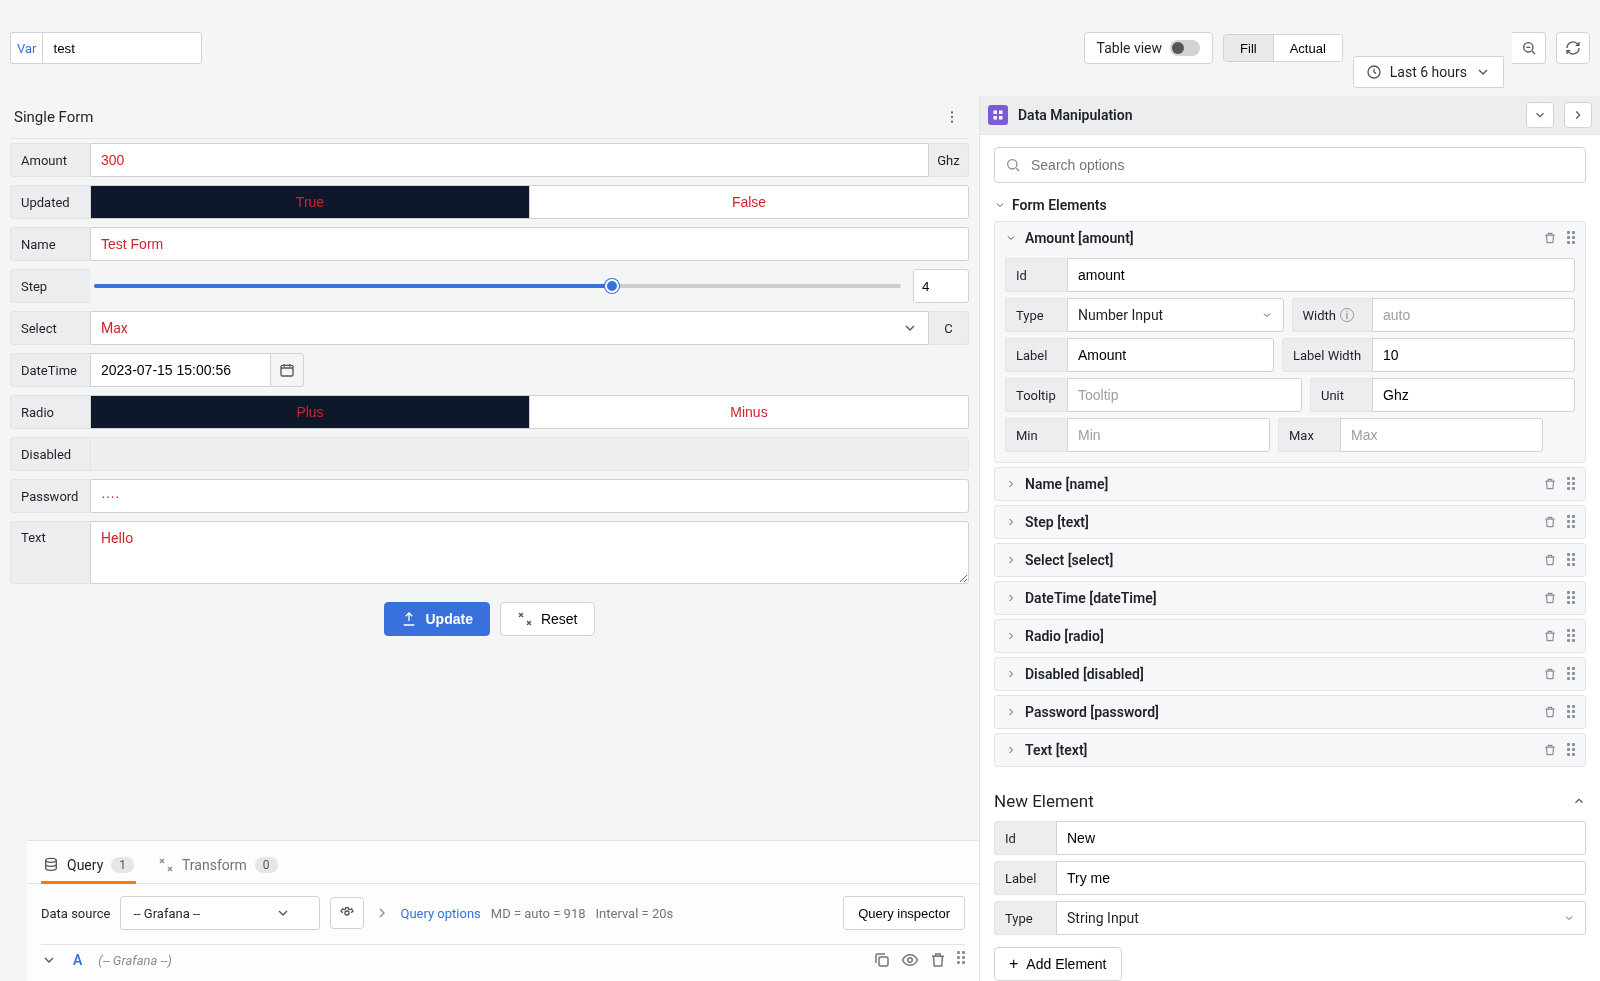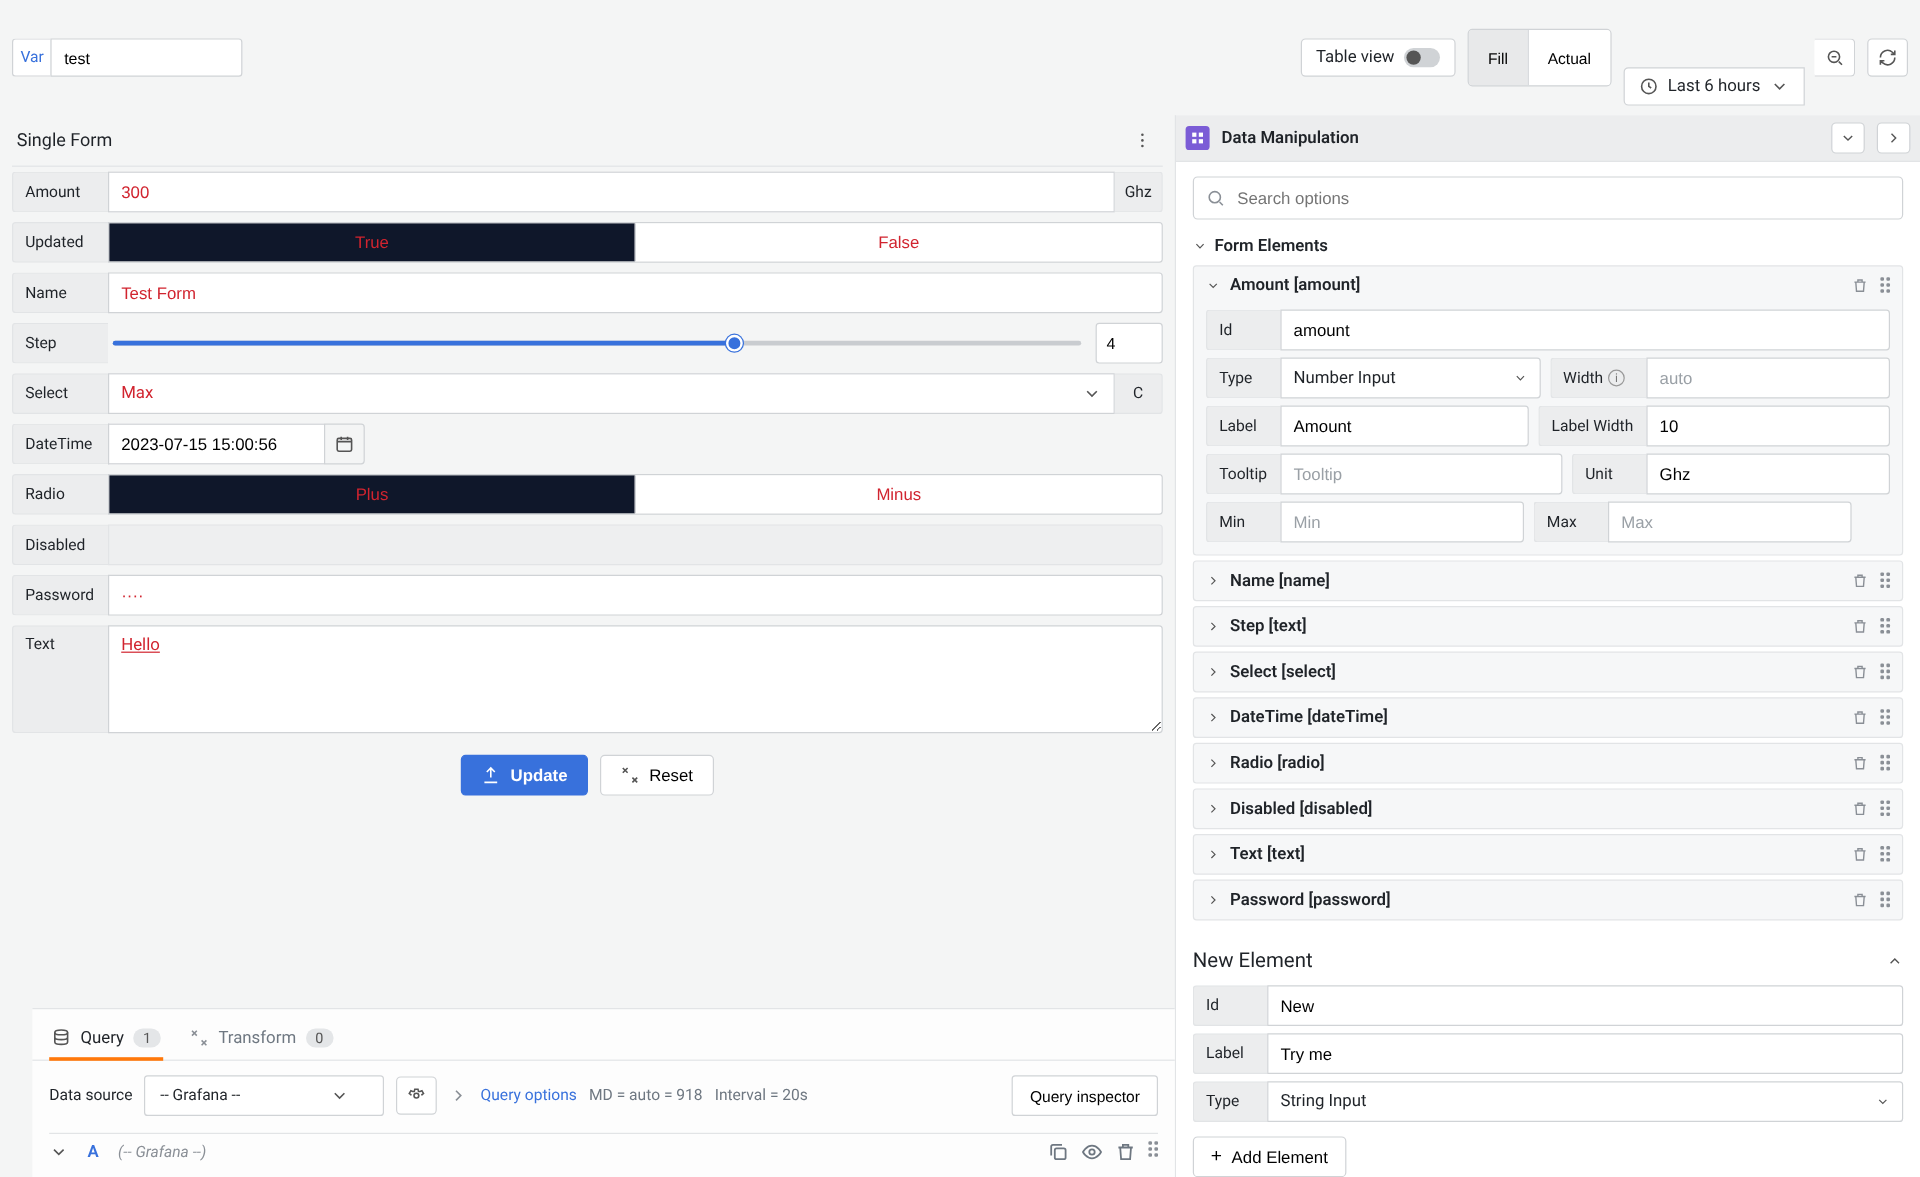--- a/index.html
+++ b/index.html
@@ -19,21 +19,21 @@
   body{margin:0;font-family:-apple-system,BlinkMacSystemFont,"Segoe UI",Roboto,Helvetica,Arial,sans-serif;font-size:14px;color:var(--text);background:var(--bg);}
   svg{display:block;}
   
   .topbar{display:flex;align-items:center;gap:10px;padding:8px 10px;background:var(--bg);}
   .var-lbl{color:var(--blue);font-size:13px;padding:0 6px;display:flex;align-items:center;height:32px;border:1px solid var(--border);border-right:none;background:#fff;border-radius:3px 0 0 3px;}
   .var-input{height:32px;border:1px solid var(--border);border-radius:0 3px 3px 0;padding:0 10px;width:160px;background:#fff;}
   .topbar .spacer{flex:1;}
   .pill{display:flex;align-items:center;gap:8px;height:32px;padding:0 12px;background:#fff;border:1px solid var(--border);border-radius:4px;}
   .toggle{width:30px;height:16px;border-radius:8px;background:#d0d3d6;position:relative;}
   .toggle::after{content:"";position:absolute;width:12px;height:12px;border-radius:50%;background:#555;top:2px;left:2px;}
-  .seg{display:flex;border:1px solid var(--border);border-radius:4px;overflow:hidden;height:48px;}
+  .seg{display:flex;border:1px solid var(--border);border-radius:4px;overflow:hidden;height:28px;}
   .seg>button{border:none;background:#fff;padding:0 16px;font-size:13px;cursor:pointer;}
   .seg>button.active{background:#e8e9ea;}
   .seg>button+button{border-left:1px solid var(--border);}
   .iconbtn{width:34px;height:32px;display:flex;align-items:center;justify-content:center;border:1px solid var(--border);border-radius:4px;background:#fff;cursor:pointer;}
   .timerange{display:flex;align-items:center;gap:8px;}
   .timerange .iconbtn{border-radius:0 4px 4px 0;border-left:none;}
   .timerange .time-main{border-radius:4px 0 0 4px;margin-top:48px;}
   .icon{width:16px;height:16px;}
   
   .layout{display:flex;height:calc(100vh - 48px);}
@@ -59,21 +59,21 @@
   .slider{flex:1;height:34px;display:flex;align-items:center;position:relative;padding:0 4px;}
   .slider .track{position:absolute;height:4px;border-radius:2px;background:#c9ccd0;left:4px;right:4px;}
   .slider .fill{position:absolute;height:4px;border-radius:2px;background:var(--blue);left:4px;width:64%;}
   .slider .thumb{position:absolute;width:14px;height:14px;border-radius:50%;background:var(--blue);left:64%;transform:translateX(-50%);border:2px solid #fff;box-shadow:0 0 0 1px var(--blue);}
   .slider-num{width:56px;height:34px;border:1px solid var(--border);border-radius:3px;text-align:left;padding:0 8px;background:#fff;}
   .select{flex:1;height:34px;border:1px solid var(--border);border-radius:0;padding:0 10px;font-size:14px;color:var(--red);background:#fff;display:flex;align-items:center;justify-content:space-between;}
   .dt{display:flex;align-items:center;}
   .dt input{height:34px;border:1px solid var(--border);border-right:none;border-radius:0;padding:0 10px;font-size:14px;width:180px;}
   .dt .cal{width:34px;height:34px;border:1px solid var(--border);display:flex;align-items:center;justify-content:center;border-radius:0 3px 3px 0;}
   .disabled-box{flex:1;height:34px;background:#eeeff0;border:1px solid var(--border-light);border-radius:0 3px 3px 0;}
-  textarea.tinput{height:90px;padding:8px 10px;resize:vertical;font-family:inherit;text-decoration:underline;}
+  textarea.tinput{height:63px;padding:8px 10px;resize:vertical;font-family:inherit;}
   .btnrow{display:flex;justify-content:center;gap:10px;padding:14px 0;}
   .btn{height:34px;padding:0 16px;border-radius:4px;border:1px solid var(--border);background:#fff;display:flex;align-items:center;gap:8px;font-size:14px;cursor:pointer;}
   .btn.primary{background:var(--blue);border-color:var(--blue);color:#fff;font-weight:600;}
   
   .bottom{border-top:1px solid var(--border-light);background:#fdfdfd;margin-left:27px;}
   .btabs{display:flex;gap:20px;padding:10px 14px 0 14px;border-bottom:1px solid var(--border-light);}
   .btab{display:flex;align-items:center;gap:8px;padding:6px 2px 10px 2px;font-size:14px;color:var(--muted);cursor:pointer;position:relative;}
   .btab.active{color:var(--text);}
   .btab.active::after{content:"";position:absolute;bottom:-1px;left:0;right:0;height:3px;background:#ff780a;}
   .badge{background:#e4e6e8;border-radius:10px;font-size:12px;padding:1px 8px;color:#555;}
@@ -626,42 +626,42 @@
                   <span></span>
                 </div>
     </div>
             </div>
           </div>
           <div class="elem">
             <div class="elem-h">
     <svg class="icon" viewBox="0 0 24 24" fill="none" stroke="#555" stroke-width="2" style="width:12px;height:12px;">
                 <path d="M9 6l6 6-6 6"></path>
               </svg>
-    <span class="t">Text [text]</span>
+    <span class="t">Password [password]</span>
     <div class="act">
       <svg class="trash-ic" viewBox="0 0 24 24" fill="none" stroke="currentColor" stroke-width="2">
                   <path d="M4 7h16M9 7V4h6v3M6 7l1 13h10l1-13"></path>
                 </svg>
       <div class="drag-ic">
                   <span></span>
                   <span></span>
                   <span></span>
                   <span></span>
                   <span></span>
                   <span></span>
                 </div>
     </div>
             </div>
           </div>
           <div class="elem">
             <div class="elem-h">
     <svg class="icon" viewBox="0 0 24 24" fill="none" stroke="#555" stroke-width="2" style="width:12px;height:12px;">
                 <path d="M9 6l6 6-6 6"></path>
               </svg>
-    <span class="t">Password [password]</span>
+    <span class="t">Text [text]</span>
     <div class="act">
       <svg class="trash-ic" viewBox="0 0 24 24" fill="none" stroke="currentColor" stroke-width="2">
                   <path d="M4 7h16M9 7V4h6v3M6 7l1 13h10l1-13"></path>
                 </svg>
       <div class="drag-ic">
                   <span></span>
                   <span></span>
                   <span></span>
                   <span></span>
                   <span></span>

